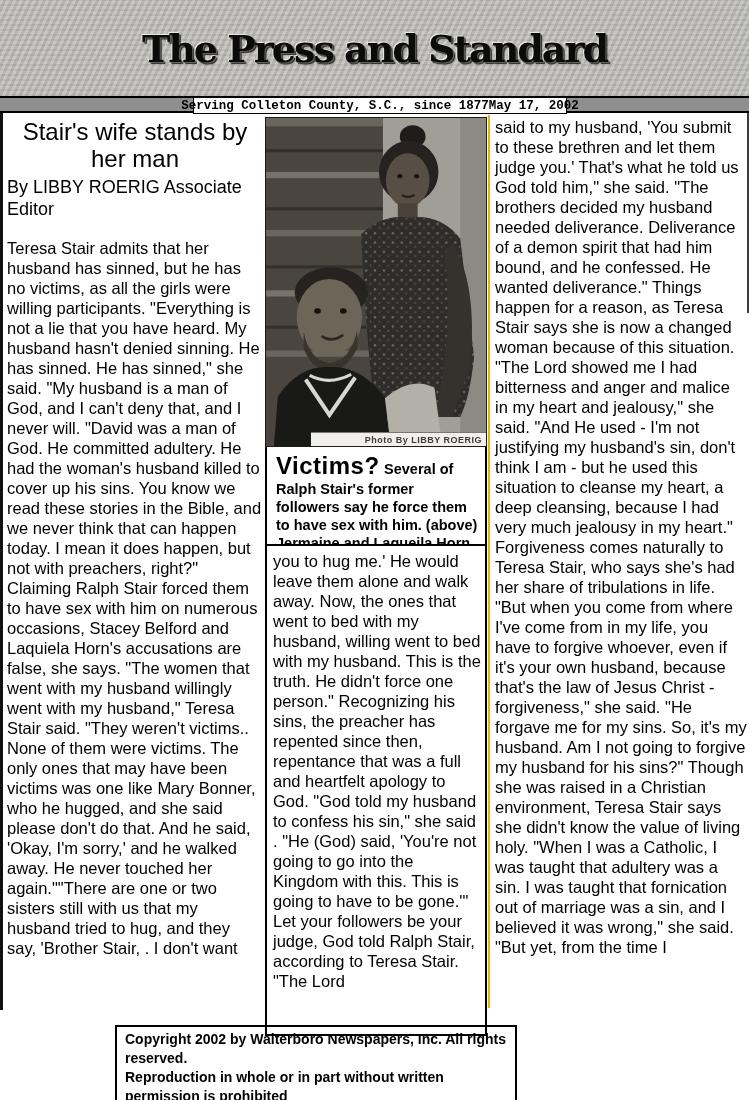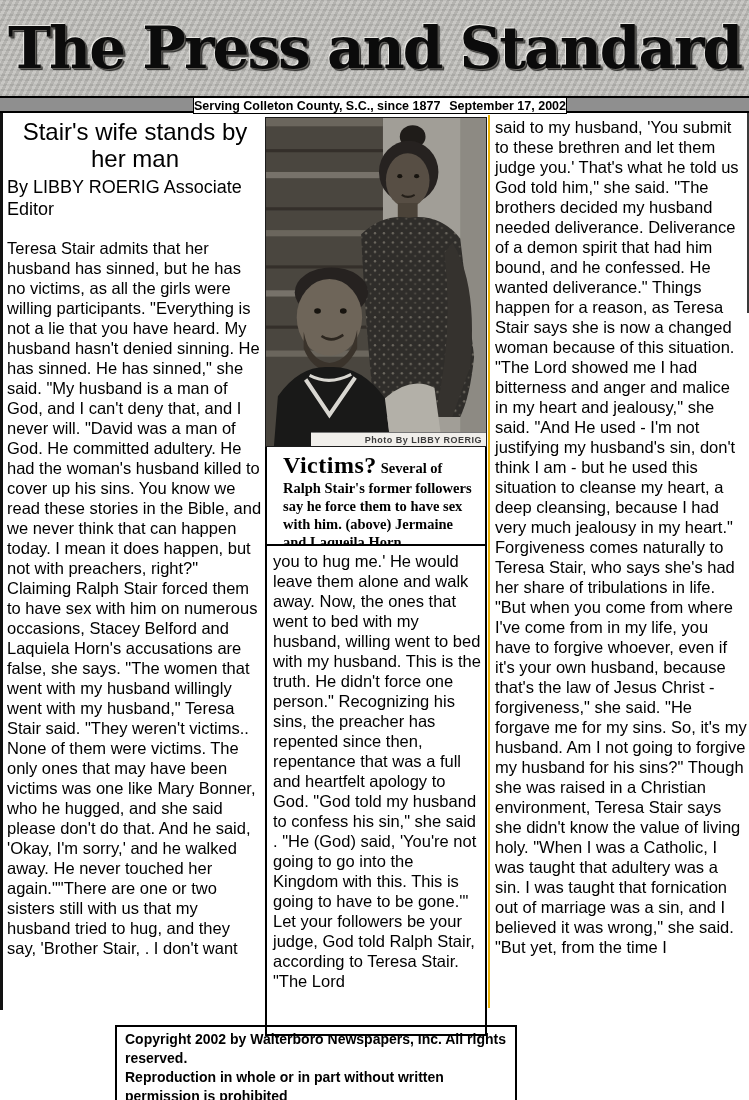--- a/index.html
+++ b/index.html
@@ -7,48 +7,48 @@
         font-family:"Liberation Sans",sans-serif;color:#000;}
 
   
   .masthead{position:absolute;left:0;top:0;width:749px;height:96px;
     background:
       repeating-linear-gradient(115deg, rgba(255,255,255,.14) 0 3px, rgba(0,0,0,.06) 3px 6px),
       repeating-linear-gradient(0deg, rgba(0,0,0,.05) 0 2px, rgba(255,255,255,.05) 2px 5px),
       #bdbcb8;
     display:flex;align-items:center;justify-content:center;overflow:hidden;}
   .masthead h1{margin:0;font-family:"DejaVu Serif",serif;font-weight:700;
-    font-size:58px;letter-spacing:-2px;white-space:nowrap;color:#0b0b0b;
+    font-size:38px;letter-spacing:-2px;white-space:nowrap;color:#0b0b0b;
     text-shadow:1px 1px 0 #62605c, 2px 2px 1px #2a2a28, -1px -1px 0 #e9e8e4;}
 
   
   .datebar{position:absolute;left:0;top:96px;width:749px;height:17px;background:#8f8f8f;
     border-top:2px solid #000;border-bottom:2px solid #000;box-sizing:border-box;}
   .datebox{position:absolute;left:193px;top:-1px;width:374px;height:17px;background:#fff;
     border:1px solid #000;box-sizing:border-box;display:flex;align-items:center;justify-content:center;
-    font-size:12.5px;font-weight:700;white-space:nowrap;}
+    font-size:12.5px;font-weight:700;white-space:nowrap;font-family:Liberation Mono, monospace;}
   .datebox .gap{display:inline-block;width:42px;}
 
   .edge-left{position:absolute;left:0;top:113px;width:3px;height:897px;background:#111;}
   .edge-right{position:absolute;right:0;top:113px;width:2px;height:200px;background:#3a3a3a;}
 
   
   .col-left{position:absolute;left:7px;top:118px;width:256px;height:892px;overflow:hidden;}
   .headline{font-size:24px;font-weight:400;line-height:27px;text-align:center;margin:0 0 4px 0;}
   .byline{font-size:18px;line-height:22px;margin:0 0 18px 0;}
   .bodytext{font-size:16.5px;line-height:20px;letter-spacing:0;}
 
   .col-mid{position:absolute;left:265px;top:117px;width:222px;}
   .photo{position:relative;width:222px;height:330px;border:1px solid #1c1c1c;box-sizing:border-box;background:#8f8c86;}
   .photo svg{display:block;width:100%;height:100%;}
   .photo-credit{position:absolute;right:0;bottom:0;left:0;height:14px;background:#f1efeb;
     border-top:1px solid #777;font-size:9px;font-weight:700;color:#3c3c3c;
     text-align:right;padding:2px 4px 0 0;box-sizing:border-box;letter-spacing:.5px;margin-left:45px;}
   .caption-box{box-sizing:border-box;width:222px;height:99px;border:2px solid #000;border-top:none;
-    padding:5px 6px 2px 16px;overflow:hidden;font-weight:700;font-family:Liberation Serif, serif;}
+    padding:5px 6px 2px 9px;overflow:hidden;font-weight:700;}
   .caption-lead{font-size:24px;font-weight:700;letter-spacing:.5px;}
   .caption-rest{font-size:14.5px;line-height:18px;}
   .mid-body-box{box-sizing:border-box;width:222px;height:490px;border:2px solid #000;border-top:none;
     padding:5px 4px 0 6px;overflow:hidden;}
 
   .col-right{position:absolute;left:488px;top:115px;width:261px;height:893px;box-sizing:border-box;
     border-left:2px solid #eab308;padding:2px 2px 0 5px;overflow:hidden;}
 
   
   .copyright{position:absolute;left:115px;top:1017px;width:402px;box-sizing:border-box;
@@ -60,21 +60,21 @@
 <div class="page">
 
   <div class="masthead">
     <h1>The Press and Standard</h1>
   </div>
 
   <div class="datebar">
     <div class="datebox">
       <span>Serving Colleton County, S.C., since 1877</span>
       <span class="gap"></span>
-      <span>September 17, 2002</span>
+      <span>May 17, 2002</span>
     </div>
   </div>
 
   <div class="edge-left"></div>
   <div class="edge-right"></div>
 
   <div class="col-left">
     <div class="headline">Stair's wife stands by her man</div>
     <div class="byline">By LIBBY ROERIG Associate Editor</div>
     <div class="bodytext">Teresa Stair admits that her husband has sinned, but he has no victims, as all the girls were willing participants. "Everything is not a lie that you have heard. My husband hasn't denied sinning. He has sinned. He has sinned," she said. "My husband is a man of God, and I can't deny that, and I never will. "David was a man of God. He committed adultery. He had the woman's husband killed to cover up his sins. You know we read these stories in the Bible, and we never think that can happen today. I mean it does happen, but not with preachers, right?" Claiming Ralph Stair forced them to have sex with him on numerous occasions, Stacey Belford and Laquiela Horn's accusations are false, she says. "The women that went with my husband willingly went with my husband," Teresa Stair said. "They weren't victims.. None of them were victims. The only ones that may have been victims was one like Mary Bonner, who he hugged, and she said please don't do that. And he said, 'Okay, I'm sorry,' and he walked away. He never touched her again.""There are one or two sisters still with us that my husband tried to hug, and they say, 'Brother Stair, . I don't want</div>

